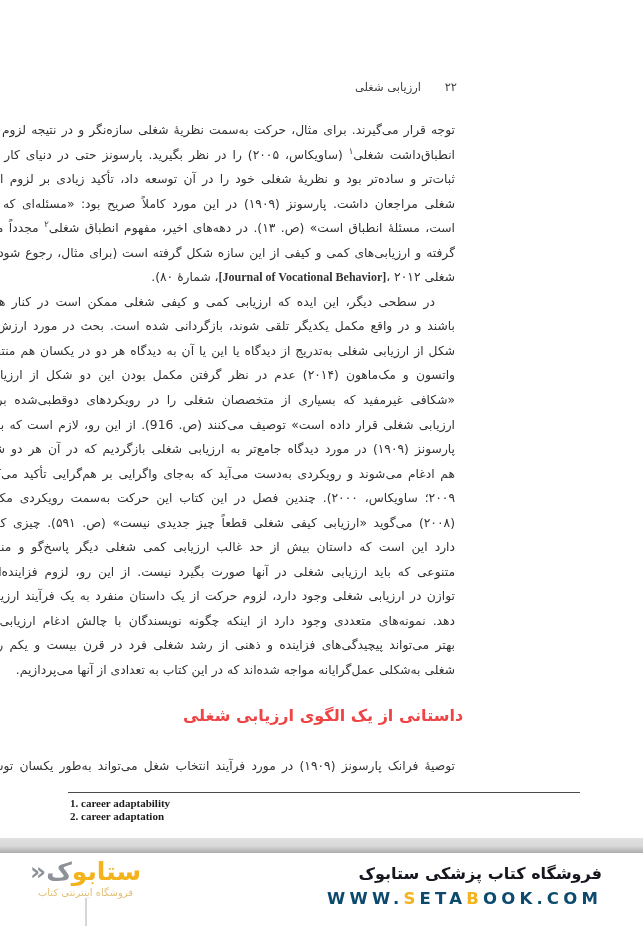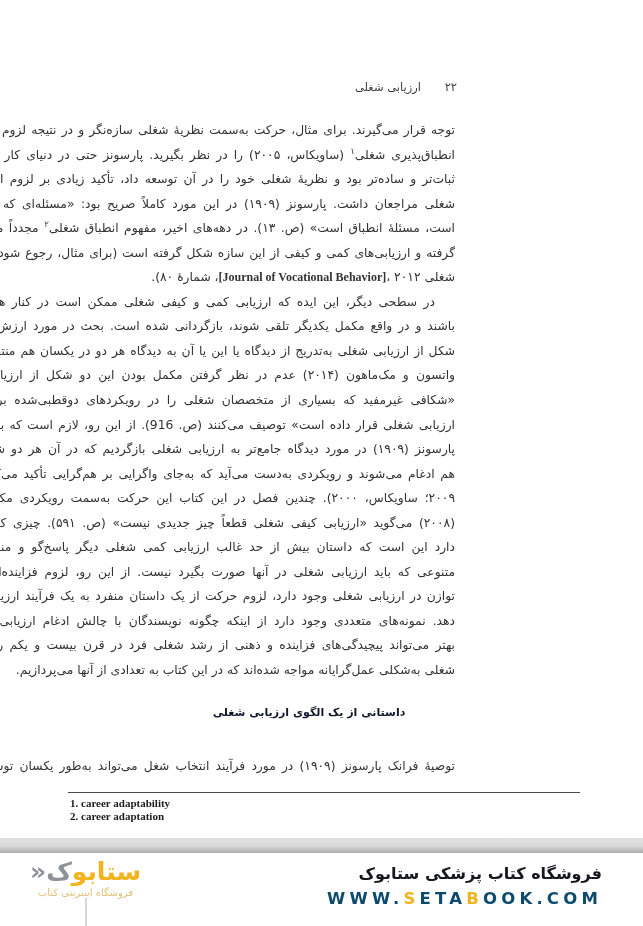--- a/index.html
+++ b/index.html
@@ -13,22 +13,22 @@
   
   .body-text{position:absolute;top:118px;right:55px;width:532px;direction:rtl;}
   .bodyline{height:24.55px;line-height:24.55px;font-size:12.3px;color:#333333;
             text-align:justify;text-align-last:justify;text-justify:inter-word;
             white-space:nowrap;overflow:hidden;}
   .lastline{text-align-last:right;}
   .indentline{padding-right:20px;}
   .bodyline sup{font-size:8.5px;line-height:0;}
   .latin{font-family:"Liberation Serif",serif;font-weight:bold;font-size:12px;direction:ltr;unicode-bidi:embed;}
 
-  .section-heading{position:absolute;top:706px;left:43px;width:532px;margin:0;text-align:center;
-                   direction:rtl;font-size:11px;font-weight:bold;color:#0f172a;}
+  .section-heading{position:absolute;top:706px;left:57px;width:532px;margin:0;text-align:center;
+                   direction:rtl;font-size:16px;font-weight:bold;color:#ef4444;}
 
   .after-heading{position:absolute;top:754px;right:55px;width:532px;direction:rtl;}
 
   .footnote-rule{position:absolute;top:792px;left:68px;width:512px;height:0;border-top:1.4px solid #4a4a4a;}
   .footnotes{position:absolute;top:797px;left:70px;font-family:"Liberation Serif",serif;
              font-weight:bold;font-size:11px;color:#1c1c1c;}
   .footnote-line{height:12.5px;line-height:12.5px;}
 
   
   .scan-edge{position:absolute;top:838px;left:0;width:643px;height:15px;
@@ -56,21 +56,21 @@
 
 <div class="page">
 
   <div class="running-head">
     <span class="rh-num">۲۲</span>
     <span class="rh-title">ارزیابی شغلی</span>
   </div>
 
   <div class="body-text">
       <div class="bodyline"><span>توجه قرار می‌گیرند. برای مثال، حرکت به‌سمت نظریهٔ شغلی سازه‌نگر و در نتیجه لزوم ارزیابی مفهوم</span></div>
-      <div class="bodyline"><span>انطباق‌پذیری شغلی</span><sup>۱</sup><span> (ساویکاس، ۲۰۰۵) را در نظر بگیرید. پارسونز حتی در دنیای کار آن زمان که با</span></div>
+      <div class="bodyline"><span>انطباق‌داشت شغلی</span><sup>۱</sup><span> (ساویکاس، ۲۰۰۵) را در نظر بگیرید. پارسونز حتی در دنیای کار آن زمان که با</span></div>
       <div class="bodyline"><span>ثبات‌تر و ساده‌تر بود و نظریهٔ شغلی خود را در آن توسعه داد، تأکید زیادی بر لزوم انطباق در رشد</span></div>
       <div class="bodyline"><span>شغلی مراجعان داشت. پارسونز (۱۹۰۹) در این مورد کاملاً صریح بود: «مسئله‌ای که از همه مهم‌تر</span></div>
       <div class="bodyline"><span>است، مسئلهٔ انطباق است» (ص. ۱۳). در دهه‌های اخیر، مفهوم انطباق شغلی</span><sup>۲</sup><span> مجدداً مورد تأکید قرار</span></div>
       <div class="bodyline"><span>گرفته و ارزیابی‌های کمی و کیفی از این سازه شکل گرفته است (برای مثال، رجوع شود به مجلهٔ رفتار</span></div>
       <div class="bodyline lastline"><span>شغلی </span><span class="latin">[Journal of Vocational Behavior]</span><span>، ۲۰۱۲، شمارهٔ ۸۰).</span></div>
       <div class="bodyline indentline"><span>در سطحی دیگر، این ایده که ارزیابی کمی و کیفی شغلی ممکن است در کنار هم وجود داشته</span></div>
       <div class="bodyline"><span>باشند و در واقع مکمل یکدیگر تلقی شوند، بازگردانی شده است. بحث در مورد ارزش نسبی این دو</span></div>
       <div class="bodyline"><span>شکل از ارزیابی شغلی به‌تدریج از دیدگاه یا این یا آن به دیدگاه هر دو در یکسان هم منتقل شده است.</span></div>
       <div class="bodyline"><span>واتسون و مک‌ماهون (۲۰۱۴) عدم در نظر گرفتن مکمل بودن این دو شکل از ارزیابی را به‌عنوان</span></div>
       <div class="bodyline"><span>«شکافی غیرمفید که بسیاری از متخصصان شغلی را در رویکردهای دوقطبی‌شده برای مشاوره و</span></div>

